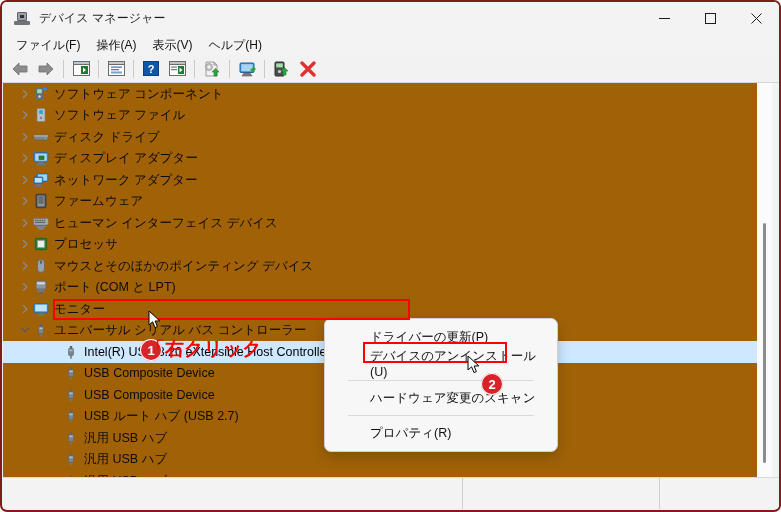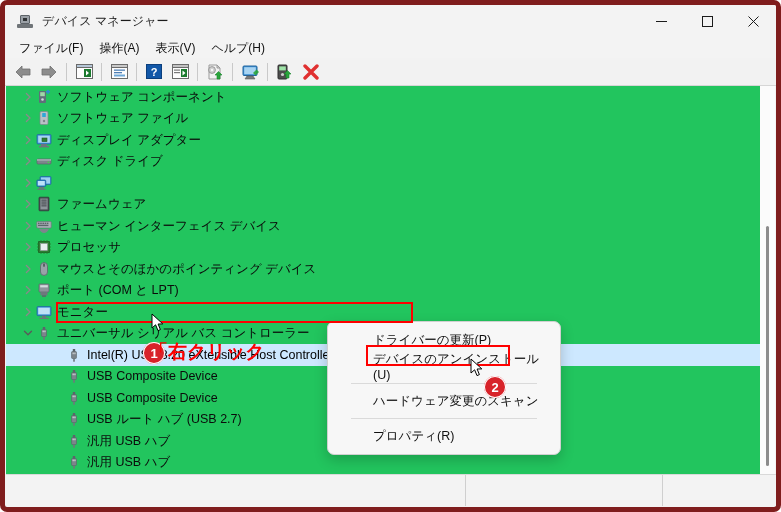--- a/index.html
+++ b/index.html
@@ -3,21 +3,21 @@
 <meta charset="utf-8">
 <style>
   html,body{margin:0;padding:0;background:#fff;}
   body{
     width:781px;height:512px;overflow:hidden;
     font-family:"Liberation Sans","DejaVu Sans",sans-serif;
     -webkit-font-smoothing:antialiased;
   }
   .window{
     position:absolute;left:0;top:0;width:781px;height:512px;
-    background:#f3f3f3;border:5px solid #7f1d1d;border-radius:7px;
+    background:#f3f3f3;border:2px solid #7f1d1d;border-radius:7px;
     box-sizing:border-box;overflow:hidden;
   }
   
   .titlebar{
     position:absolute;left:0;top:0;width:100%;height:32px;
     background:#f3f3f3;display:flex;align-items:center;
   }
   .title-icon{
     width:16px;height:16px;margin-left:12px;margin-right:9px;
     position:relative;flex:none;
@@ -48,21 +48,21 @@
   .toolbar{
     position:absolute;left:0;top:53px;width:100%;height:28px;
     background:#f2f2f2;display:flex;align-items:center;
     border-bottom:1px solid #d6d6d6;box-sizing:border-box;padding-left:5px;
   }
   .tbtn{width:26px;height:24px;display:flex;align-items:center;justify-content:center;cursor:default;}
   .tsep{width:1px;height:18px;background:#c9c9c9;margin:0 4px;}
   
   .pane{
     position:absolute;left:1px;top:81px;width:769px;height:397px;
-    background:#22c55e;overflow:hidden;text-align:right;
+    background:#a16207;overflow:hidden;text-align:right;
   }
   .treewrap{position:absolute;left:0;top:0;right:0;bottom:0;}
   .row{
     position:relative;height:21.5px;display:flex;align-items:center;
     white-space:nowrap;font-size:12.5px;color:#0b0b0b;cursor:default;
   }
   .row .chev{
     width:16px;height:16px;display:flex;align-items:center;justify-content:center;
     color:#7a7a7a;font-size:9px;flex:none;
   }
@@ -263,55 +263,56 @@
             </svg></span>
           <span class="lbl">ソフトウェア ファイル</span>
         </div>
         <div class="row lvl1">
           <span class="chev">
             <svg width="10" height="10" viewBox="0 0 10 10">
               <path d="M3.4 1.5 L7 5 L3.4 8.5" fill="none" stroke="#8a8a8a" stroke-width="1.3" stroke-linecap="round" stroke-linejoin="round"></path>
             </svg>
           </span>
           <span class="ico"><svg width="16" height="16" viewBox="0 0 16 16">
+              <rect x="1" y="6" width="14" height="5" rx="1" fill="#7d858c" stroke="#5c636a" stroke-width="0.7"></rect>
+              <rect x="1" y="6" width="14" height="2" fill="#9aa2a8"></rect>
+              <circle cx="12.4" cy="9.3" r="0.9" fill="#4ad04a"></circle>
+            </svg></span>
+          <span class="lbl">ディスク ドライブ</span>
+        </div>
+        <div class="row lvl1">
+          <span class="chev">
+            <svg width="10" height="10" viewBox="0 0 10 10">
+              <path d="M3.4 1.5 L7 5 L3.4 8.5" fill="none" stroke="#8a8a8a" stroke-width="1.3" stroke-linecap="round" stroke-linejoin="round"></path>
+            </svg>
+          </span>
+          <span class="ico"><svg width="16" height="16" viewBox="0 0 16 16">
               <rect x="1" y="2.5" width="14" height="9.5" rx="1" fill="#3f93d6" stroke="#1f639e" stroke-width="0.7"></rect>
               <rect x="2.2" y="3.7" width="11.6" height="7" fill="#a8d6f2"></rect>
               <rect x="5" y="12" width="6" height="2" fill="#6d757c"></rect>
               <rect x="3" y="14" width="10" height="1.4" fill="#6d757c"></rect>
               <rect x="6" y="6" width="5" height="3.6" fill="#2e7d32" stroke="#1b5e20" stroke-width="0.6"></rect>
             </svg></span>
           <span class="lbl">ディスプレイ アダプター</span>
-        </div>
-        <div class="row lvl1">
-          <span class="chev">
-            <svg width="10" height="10" viewBox="0 0 10 10">
-              <path d="M3.4 1.5 L7 5 L3.4 8.5" fill="none" stroke="#8a8a8a" stroke-width="1.3" stroke-linecap="round" stroke-linejoin="round"></path>
-            </svg>
-          </span>
-          <span class="ico"><svg width="16" height="16" viewBox="0 0 16 16">
-              <rect x="1" y="6" width="14" height="5" rx="1" fill="#7d858c" stroke="#5c636a" stroke-width="0.7"></rect>
-              <rect x="1" y="6" width="14" height="2" fill="#9aa2a8"></rect>
-              <circle cx="12.4" cy="9.3" r="0.9" fill="#4ad04a"></circle>
-            </svg></span>
-          <span class="lbl">ディスク ドライブ</span>
         </div>
         <div class="row lvl1">
           <span class="chev">
             <svg width="10" height="10" viewBox="0 0 10 10">
               <path d="M3.4 1.5 L7 5 L3.4 8.5" fill="none" stroke="#8a8a8a" stroke-width="1.3" stroke-linecap="round" stroke-linejoin="round"></path>
             </svg>
           </span>
           <span class="ico"><svg width="16" height="16" viewBox="0 0 16 16">
               <rect x="4" y="1.5" width="11" height="8" rx="1" fill="#3f93d6" stroke="#1f639e" stroke-width="0.7"></rect>
               <rect x="5" y="2.5" width="9" height="6" fill="#9ed0f0"></rect>
               <rect x="0.8" y="5" width="9" height="6.5" rx="1" fill="#2e7fc4" stroke="#1f639e" stroke-width="0.7"></rect>
               <rect x="1.8" y="6" width="7" height="4.5" fill="#bde2f8"></rect>
               <rect x="3" y="12" width="5" height="1.6" fill="#6d757c"></rect>
               <rect x="1.5" y="13.6" width="8" height="1.3" fill="#6d757c"></rect>
             </svg></span>
+          <span class="lbl">ネットワーク アダプター</span>
         </div>
         <div class="row lvl1">
           <span class="chev">
             <svg width="10" height="10" viewBox="0 0 10 10">
               <path d="M3.4 1.5 L7 5 L3.4 8.5" fill="none" stroke="#8a8a8a" stroke-width="1.3" stroke-linecap="round" stroke-linejoin="round"></path>
             </svg>
           </span>
           <span class="ico"><svg width="16" height="16" viewBox="0 0 16 16">
               <rect x="3" y="1.2" width="10" height="13.6" rx="0.8" fill="#4a4f54" stroke="#2e3236" stroke-width="0.7"></rect>
               <rect x="4.4" y="2.6" width="7.2" height="10.8" fill="#8e959b"></rect>

